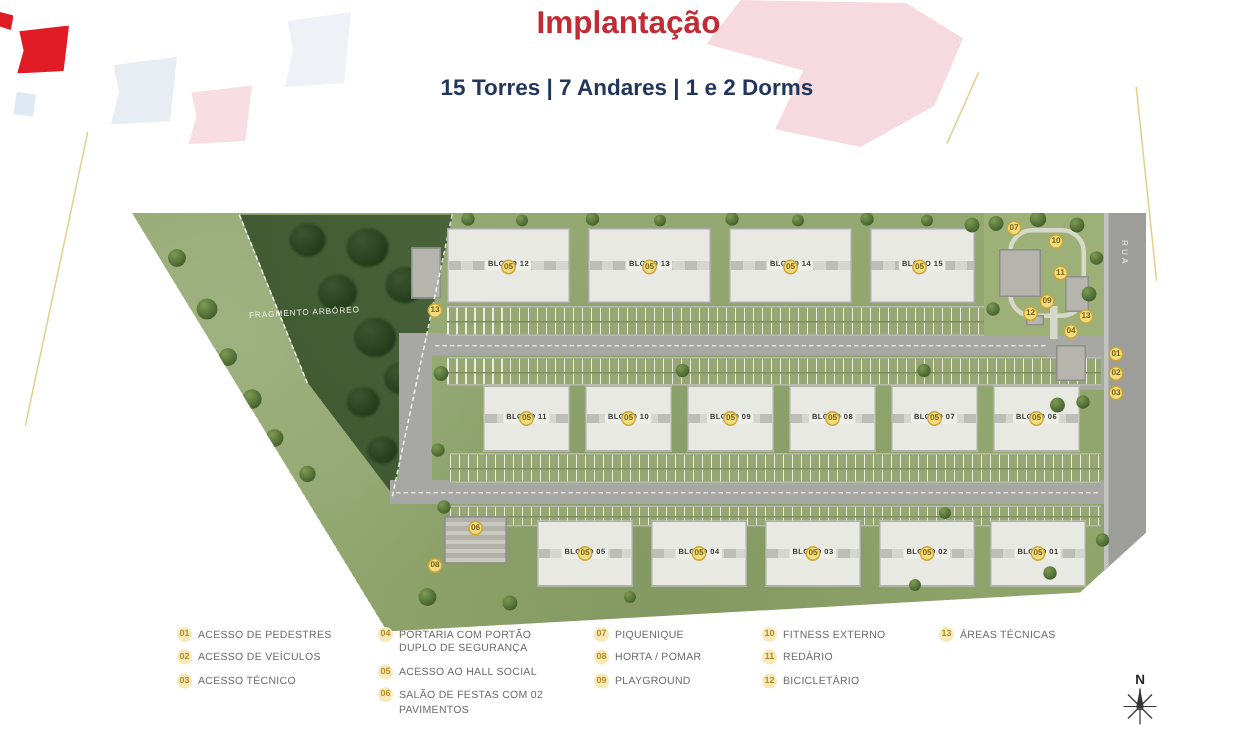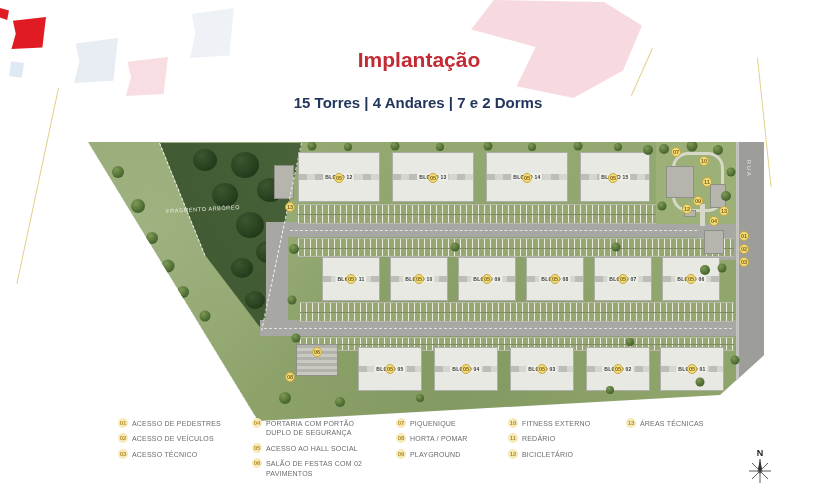--- a/index.html
+++ b/index.html
@@ -14,21 +14,21 @@
   .decor-pink1{left:124px;top:57px;width:44px;height:39px;background:#f8dee2;z-index:1;}
   .decor-blue2{left:188px;top:8px;width:46px;height:50px;background:#eef2f7;z-index:1;}
   .decor-reddot{left:0;top:8px;width:9px;height:12px;background:#e01b24;
     clip-path:polygon(0 0,100% 20%,80% 100%,0 80%);z-index:1;}
   .decor-bluedot{left:10px;top:62px;width:13px;height:15px;background:#dfe9f3;transform:rotate(8deg);z-index:1;}
   .decor-titleblob{left:452px;top:0;width:190px;height:98px;background:#f3cbd2;opacity:.7;z-index:1;
     clip-path:polygon(22% 0%,80% 2%,100% 26%,90% 72%,64% 100%,34% 88%,44% 48%,10% 30%);}
   .goldline{position:absolute;width:0;border-left:1px solid #d9c36f;opacity:.8;transform-origin:0 0;z-index:1;}
 
   
-  .header{position:absolute;left:0;right:0;top:0;text-align:center;z-index:3;margin-top:44px;}
+  .header{position:absolute;left:0;right:0;top:0;text-align:center;z-index:3;}
   .title{margin-top:4px;margin-left:16px;font-size:21px;font-weight:bold;color:#c42a33;}
   .subtitle{margin-top:22px;margin-left:14px;font-size:15px;font-weight:bold;color:#22365c;}
 
   
   #site{position:absolute;inset:0;z-index:2;
     clip-path:polygon(88px 142px,764px 142px,764px 355px,720px 395px,258px 421px);
     background:
       radial-gradient(circle at 18% 45%, rgba(255,255,255,.12), transparent 28%),
       radial-gradient(circle at 55% 75%, rgba(50,70,35,.12), transparent 38%),
       linear-gradient(#96ab75,#8ca268);}
@@ -107,21 +107,21 @@
   <div class="decor chev decor-blue2"></div>
   <div class="decor decor-reddot"></div>
   <div class="decor decor-bluedot"></div>
   <div class="decor decor-titleblob"></div>
   <div class="goldline" style="left:58px;top:88px;height:200px;transform:rotate(12deg);"></div>
   <div class="goldline" style="left:652px;top:48px;height:52px;transform:rotate(24deg);"></div>
   <div class="goldline" style="left:757px;top:58px;height:130px;transform:rotate(-6deg);"></div>
 
   <div class="header">
     <div class="title">Implantação</div>
-    <div class="subtitle">15 Torres | 4 Andares | 7 e 2 Dorms</div>
+    <div class="subtitle">15 Torres | 7 Andares | 1 e 2 Dorms</div>
   </div>
 
   <div id="site">
     <div class="forest"></div>
     <div class="forest-blob" style="left:205px;top:160px;width:24px;height:22px;"></div>
     <div class="forest-blob" style="left:245px;top:165px;width:28px;height:26px;"></div>
     <div class="forest-blob" style="left:270px;top:190px;width:26px;height:24px;"></div>
     <div class="forest-blob" style="left:225px;top:195px;width:26px;height:24px;"></div>
     <div class="forest-blob" style="left:250px;top:225px;width:28px;height:26px;"></div>
     <div class="forest-blob" style="left:268px;top:252px;width:24px;height:22px;"></div>

